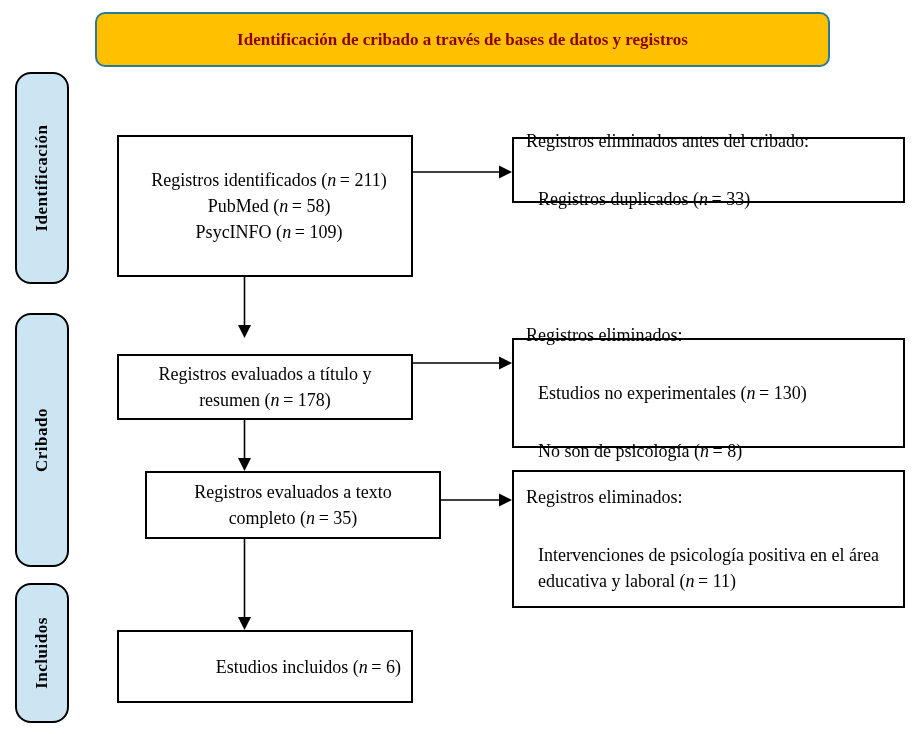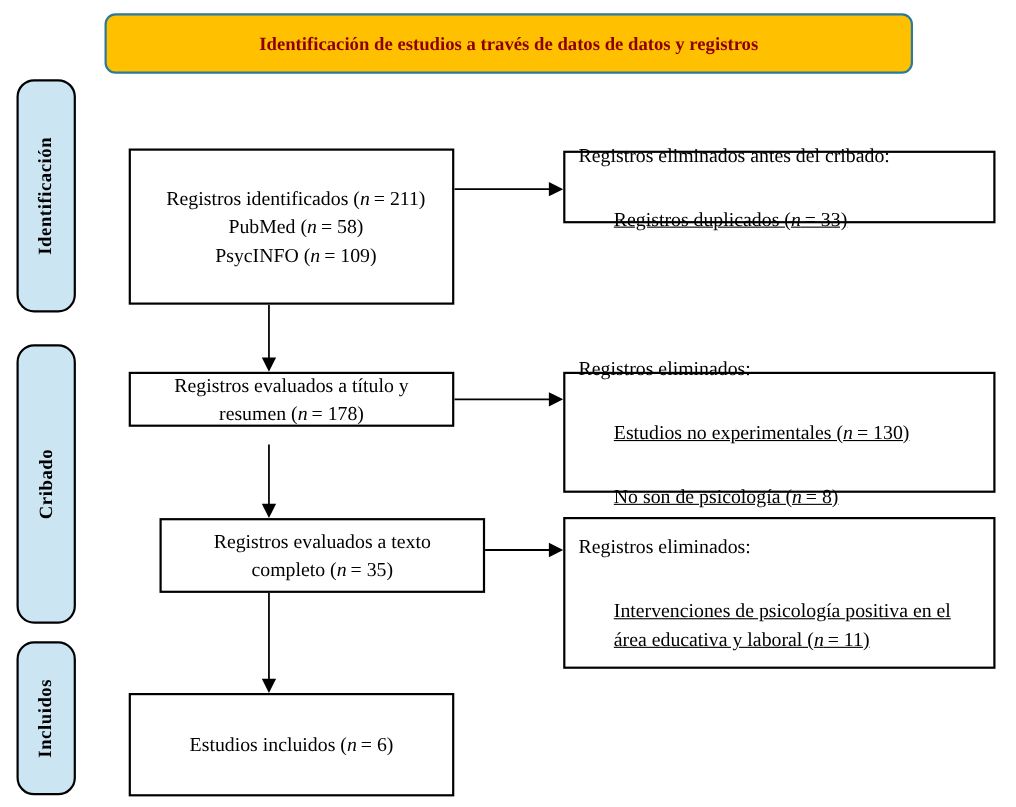--- a/index.html
+++ b/index.html
@@ -33,28 +33,28 @@
   }
   
   .fbox{
     position:absolute;background:#fff;border:2.5px solid #000;
     box-sizing:border-box;font-size:18px;line-height:26px;
     display:flex;flex-direction:column;justify-content:center;
   }
   .main-col{left:117px;width:296px;}
   .side-col{left:512px;width:393px;gap:32px;}
   .box-identified{top:135px;height:142px;padding:6px 8px 6px 16px;align-items:center;}
-  .box-title-screen{top:338px;height:50px;text-align:center;padding:4px 22px;}
+  .box-title-screen{top:354px;height:66px;text-align:center;padding:4px 22px;}
   .box-fulltext{top:471px;height:68px;text-align:center;padding:4px 22px;margin-left:28px;}
-  .box-included{top:630px;height:94px;text-align:center;padding:2px 10px;}
+  .box-included{top:630px;height:73px;text-align:right;padding:2px 10px;}
   .rbox-1{top:137px;height:66px;padding:4px 8px 4px 12px;}
   .rbox-2{top:338px;height:110px;padding:4px 8px 4px 12px;}
   .rbox-3{top:470px;height:138px;padding:4px 8px 4px 12px;}
   .indent{}
-  .item-indent{margin-left:32px;text-decoration:underline;}
+  .item-indent{margin-left:12px;}
   
   .arrow-overlay{position:absolute;left:0;top:0;width:924px;height:734px;pointer-events:none;}
   .arrow-overlay line{stroke:#000;stroke-width:1.6;}
   .arrow-overlay polygon{fill:#000;}
   i{font-style:italic;}
 </style>
 </head>
 <body>
 
 <div class="page">
@@ -74,21 +74,21 @@
     <polygon points="512,172 499,165.5 499,178.5"></polygon>
 
     <line x1="413" y1="363" x2="500" y2="363"></line>
     <polygon points="512,363 499,356.5 499,369.5"></polygon>
 
     <line x1="413" y1="500" x2="500" y2="500"></line>
     <polygon points="512,500 499,493.5 499,506.5"></polygon>
   </svg>
 
   <div class="banner">
-    <span class="banner-text">Identificación de estudios a través de datos de datos y registros</span>
+    <span class="banner-text">Identificación de cribado a través de bases de datos y registros</span>
   </div>
 
   <div class="stage stage-1">
     <span class="stage-label">Identificación</span>
   </div>
   <div class="stage stage-2">
     <span class="stage-label">Cribado</span>
   </div>
   <div class="stage stage-3">
     <span class="stage-label">Incluidos</span>

